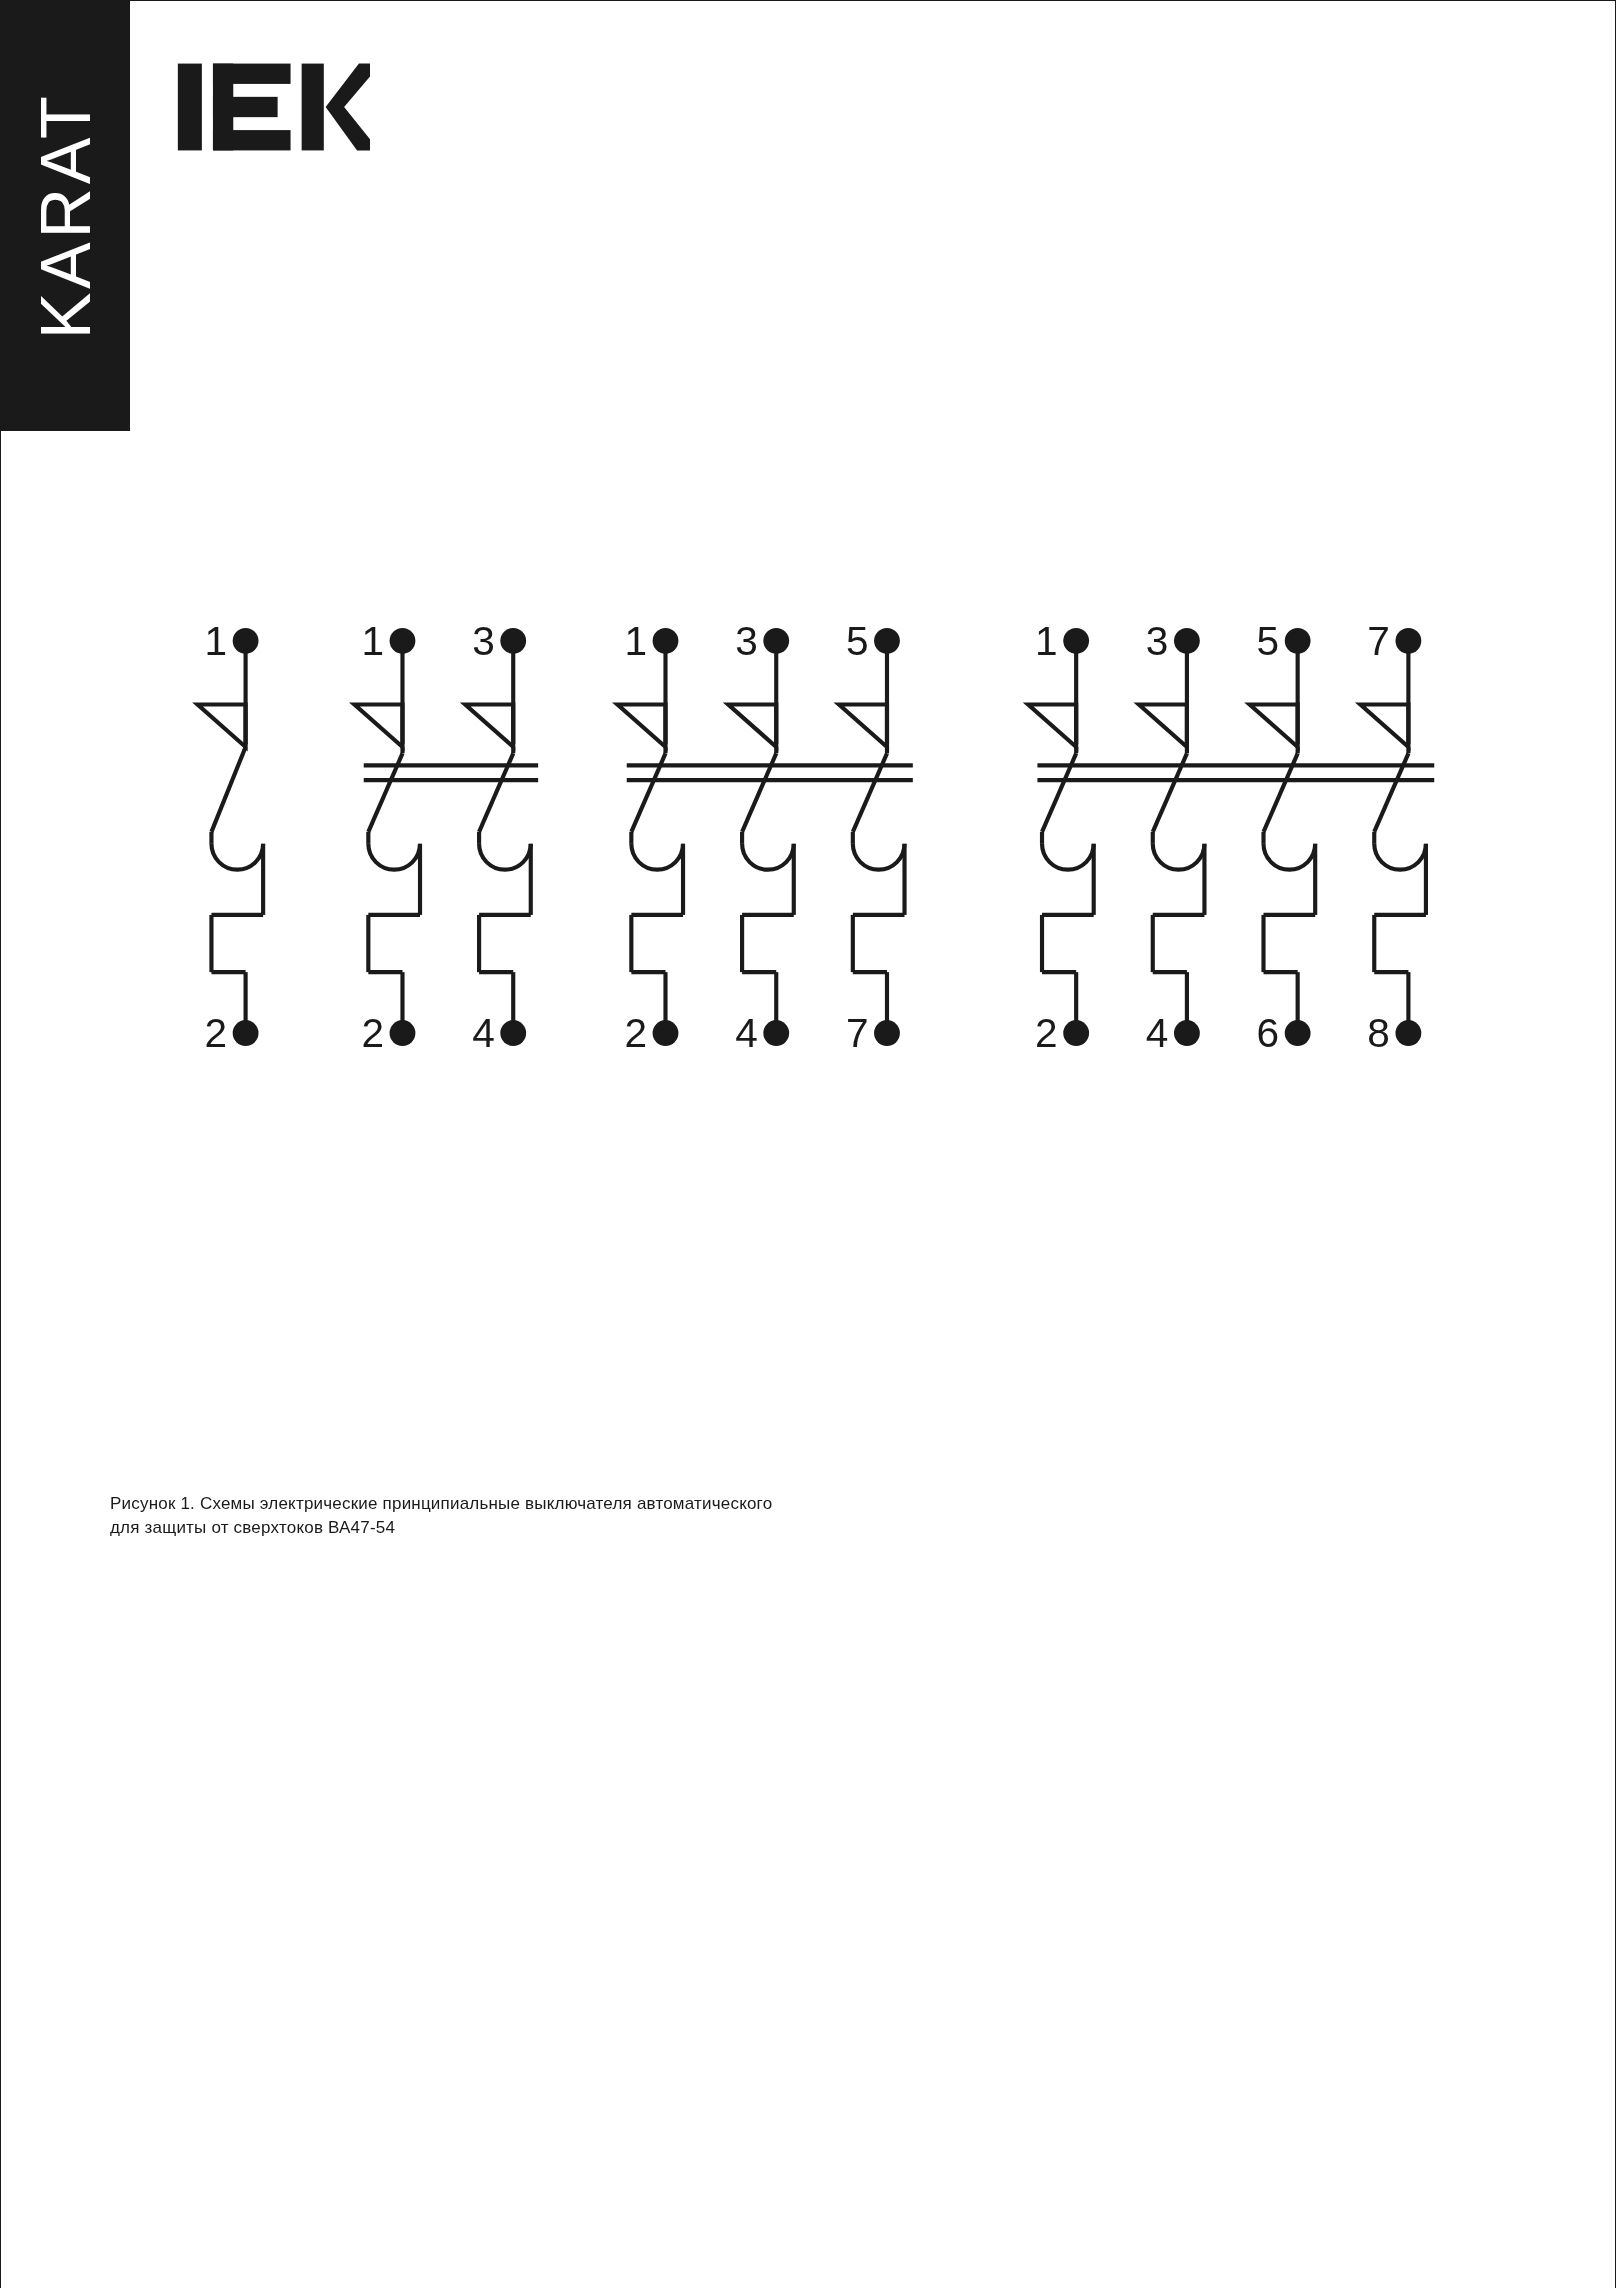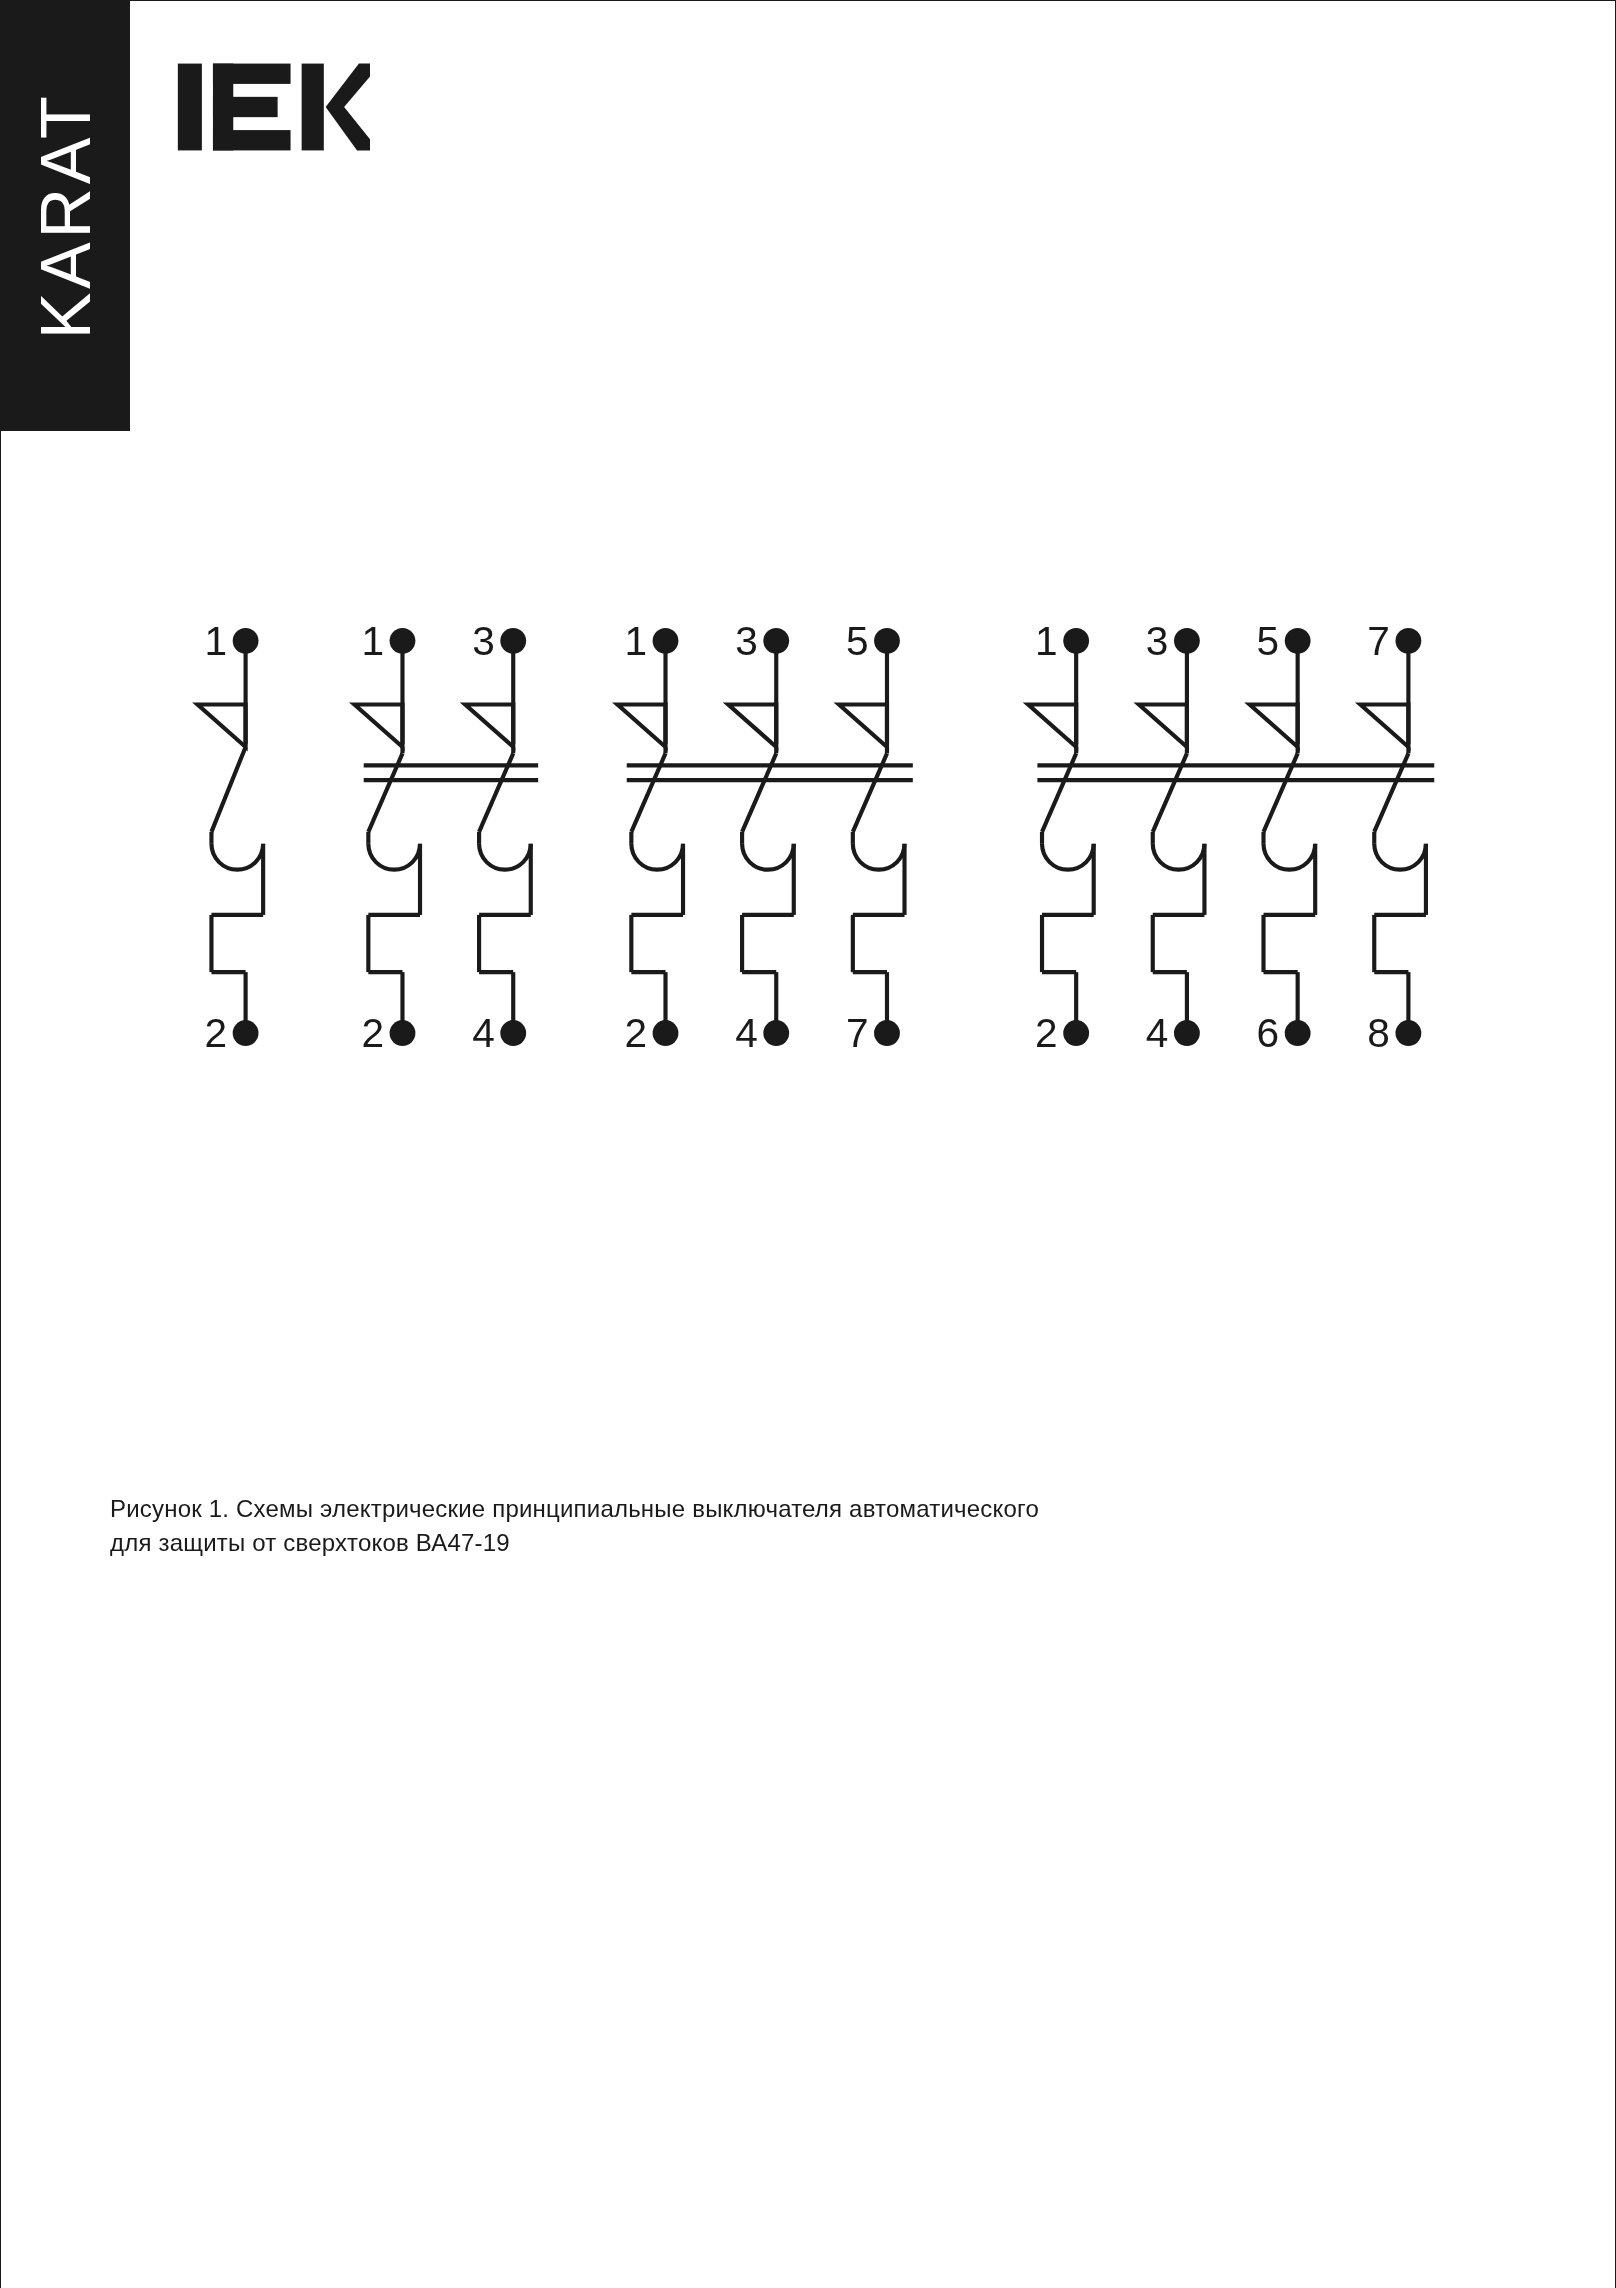--- a/index.html
+++ b/index.html
@@ -62,21 +62,21 @@
     top: 554px;
     width: 1616px;
     height: 646px;
   }
   
   .caption {
     position: absolute;
     left: 109px;
     top: 1491px;
     width: 1200px;
-    font-size: 24px;
+    font-size: 17px;
     line-height: 1.42;
     color: #1a1a1a;
     letter-spacing: 0.2px;
   }
   .caption div { white-space: pre; }
 </style>
 </head>
 <body>
 
 <div class="page">
@@ -283,17 +283,17 @@
         <text x="1145" y="533">2</text>
         <text x="1265" y="533">4</text>
         <text x="1385" y="533">6</text>
         <text x="1505" y="533">8</text>
       </g>
     </svg>
   </div>
 
   <div class="caption">
     <div>Рисунок 1. Схемы электрические принципиальные выключателя автоматического</div>
-    <div>для защиты от сверхтоков ВА47-19</div>
+    <div>для защиты от сверхтоков ВА47-54</div>
   </div>
 
 </div>
 
 
 </body></html>

